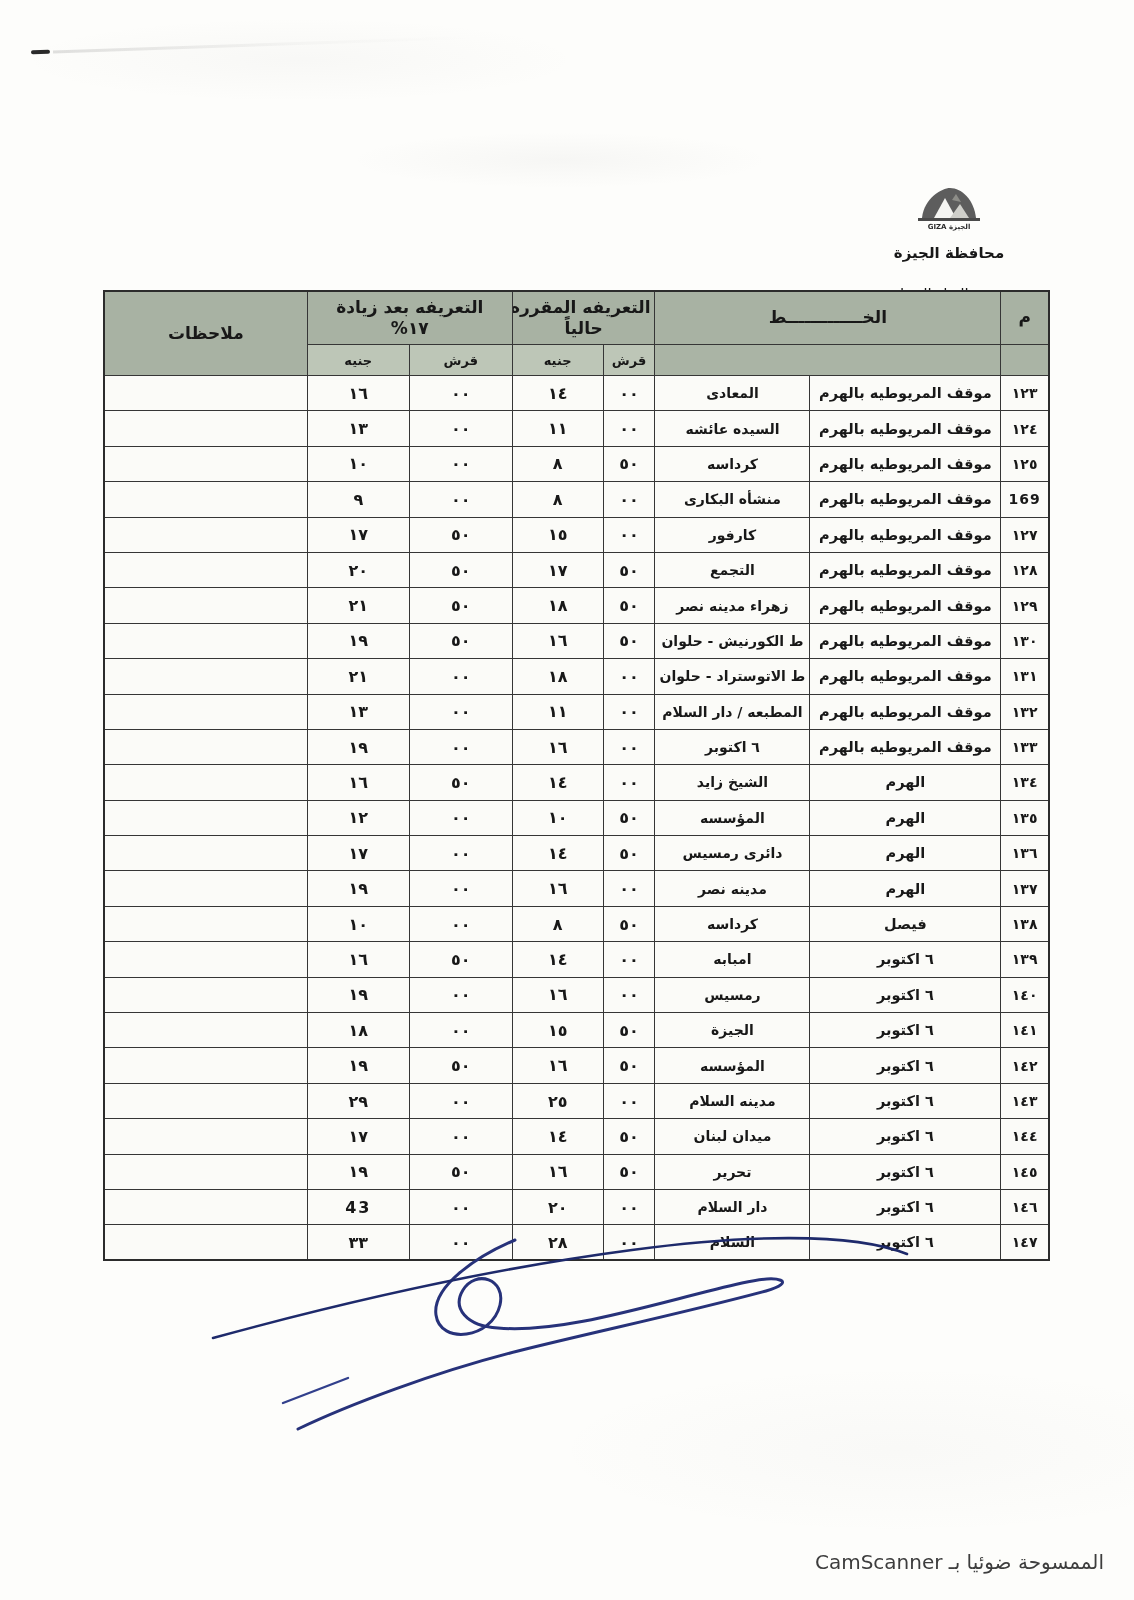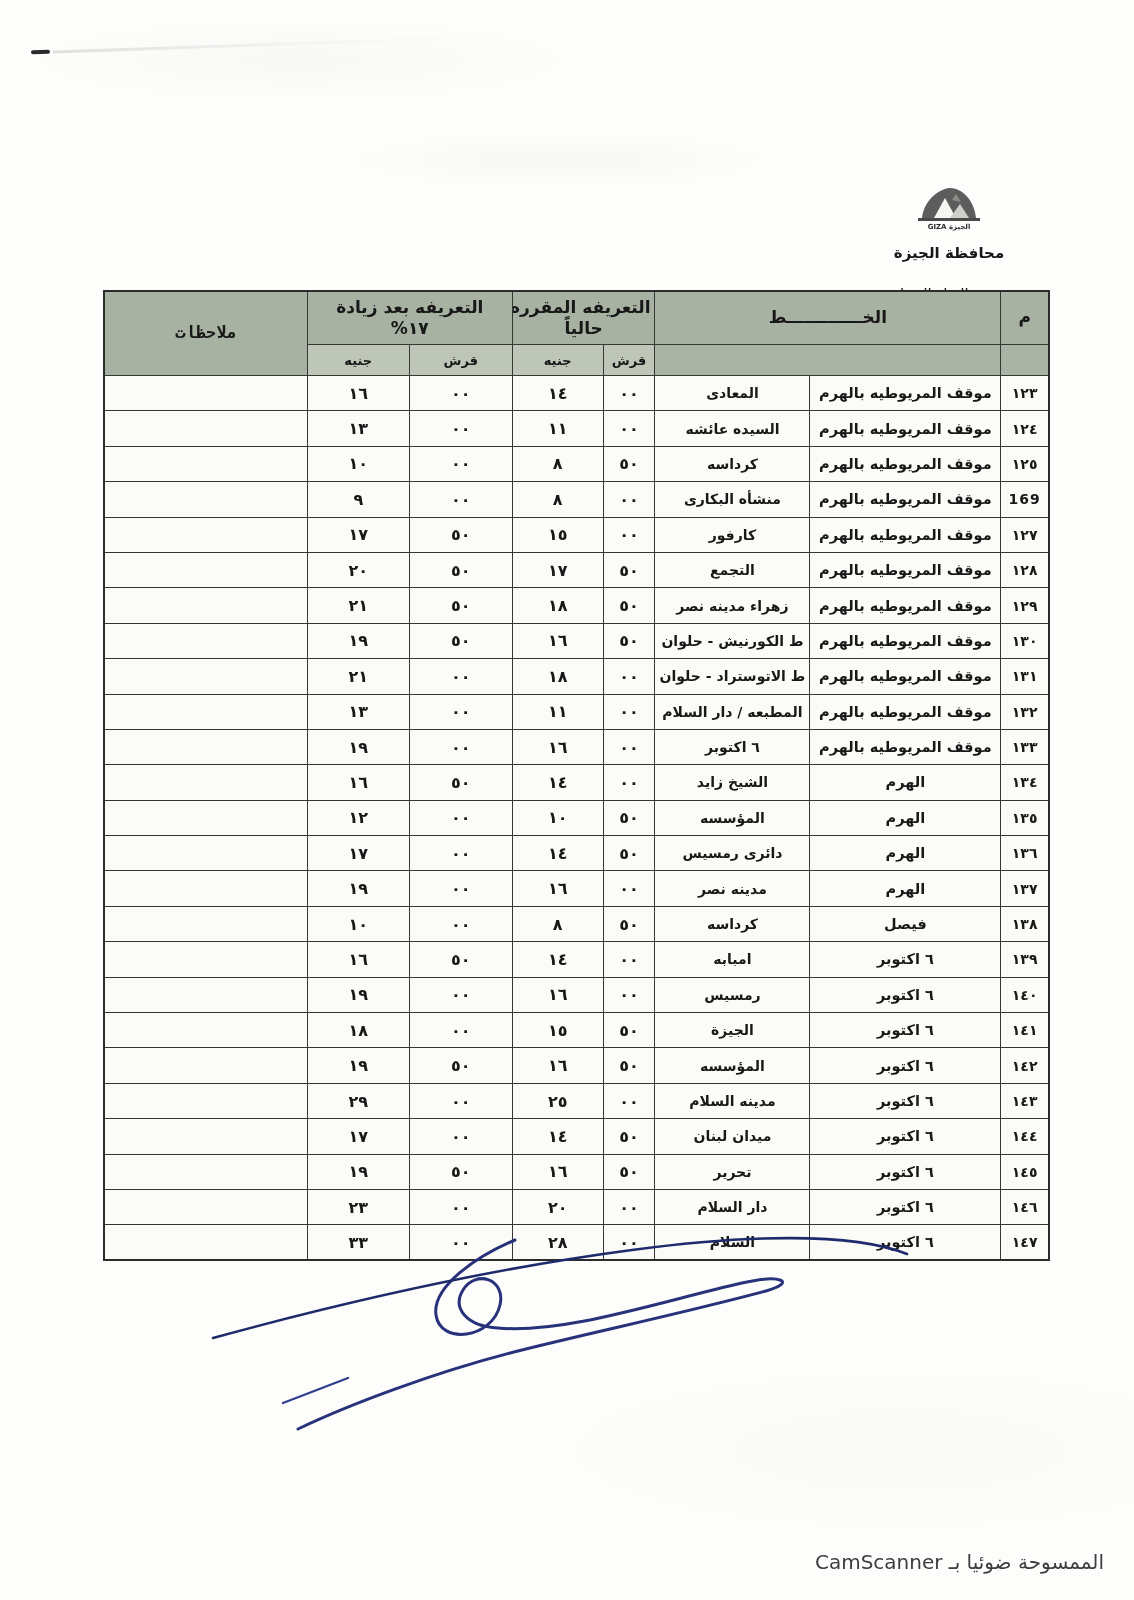--- a/index.html
+++ b/index.html
@@ -39,21 +39,21 @@
     padding:0 4px;
     font-weight:bold;
     text-align:center;
     vertical-align:middle;
     overflow:hidden;white-space:nowrap;
     background:#fbfbf8;
   }
   tr.hrow1 th{height:52px;background:#a8b2a3;font-size:17px;line-height:1.25;}
   tr.hrow2 th{height:30px;background:#bdc6b7;font-size:13px;}
   tr.hrow2 th.hgreen{background:#aab4a5;}
-  th.notes-h{background:#a8b2a3;font-family:Liberation Mono, monospace;}
+  th.notes-h{background:#a8b2a3;}
   tbody tr{height:35.4px;}
   td.col-num{background:#b4c0ac;font-size:14px;letter-spacing:1px;}
   td.col-origin{font-size:14.5px;}
   td.col-dest{font-size:14px;}
   td.col-val{font-size:16px;letter-spacing:2px;}
   td.col-notes{background:#fcfcfa;}
   .pct{direction:rtl;unicode-bidi:embed;}
 
   
   .signature{position:absolute;left:180px;top:1165px;pointer-events:none;}
@@ -350,21 +350,21 @@
           <td class="col-val">١٩</td>
           <td class="col-notes"></td>
         </tr>
         <tr>
           <td class="col-num">١٤٦</td>
           <td class="col-origin">٦ اكتوبر</td>
           <td class="col-dest">دار السلام</td>
           <td class="col-val">٠٠</td>
           <td class="col-val">٢٠</td>
           <td class="col-val">٠٠</td>
-          <td class="col-val">٢٣</td>
+          <td class="col-val">43</td>
           <td class="col-notes"></td>
         </tr>
         <tr>
           <td class="col-num">١٤٧</td>
           <td class="col-origin">٦ اكتوبر</td>
           <td class="col-dest">السلام</td>
           <td class="col-val">٠٠</td>
           <td class="col-val">٢٨</td>
           <td class="col-val">٠٠</td>
           <td class="col-val">٣٣</td>

